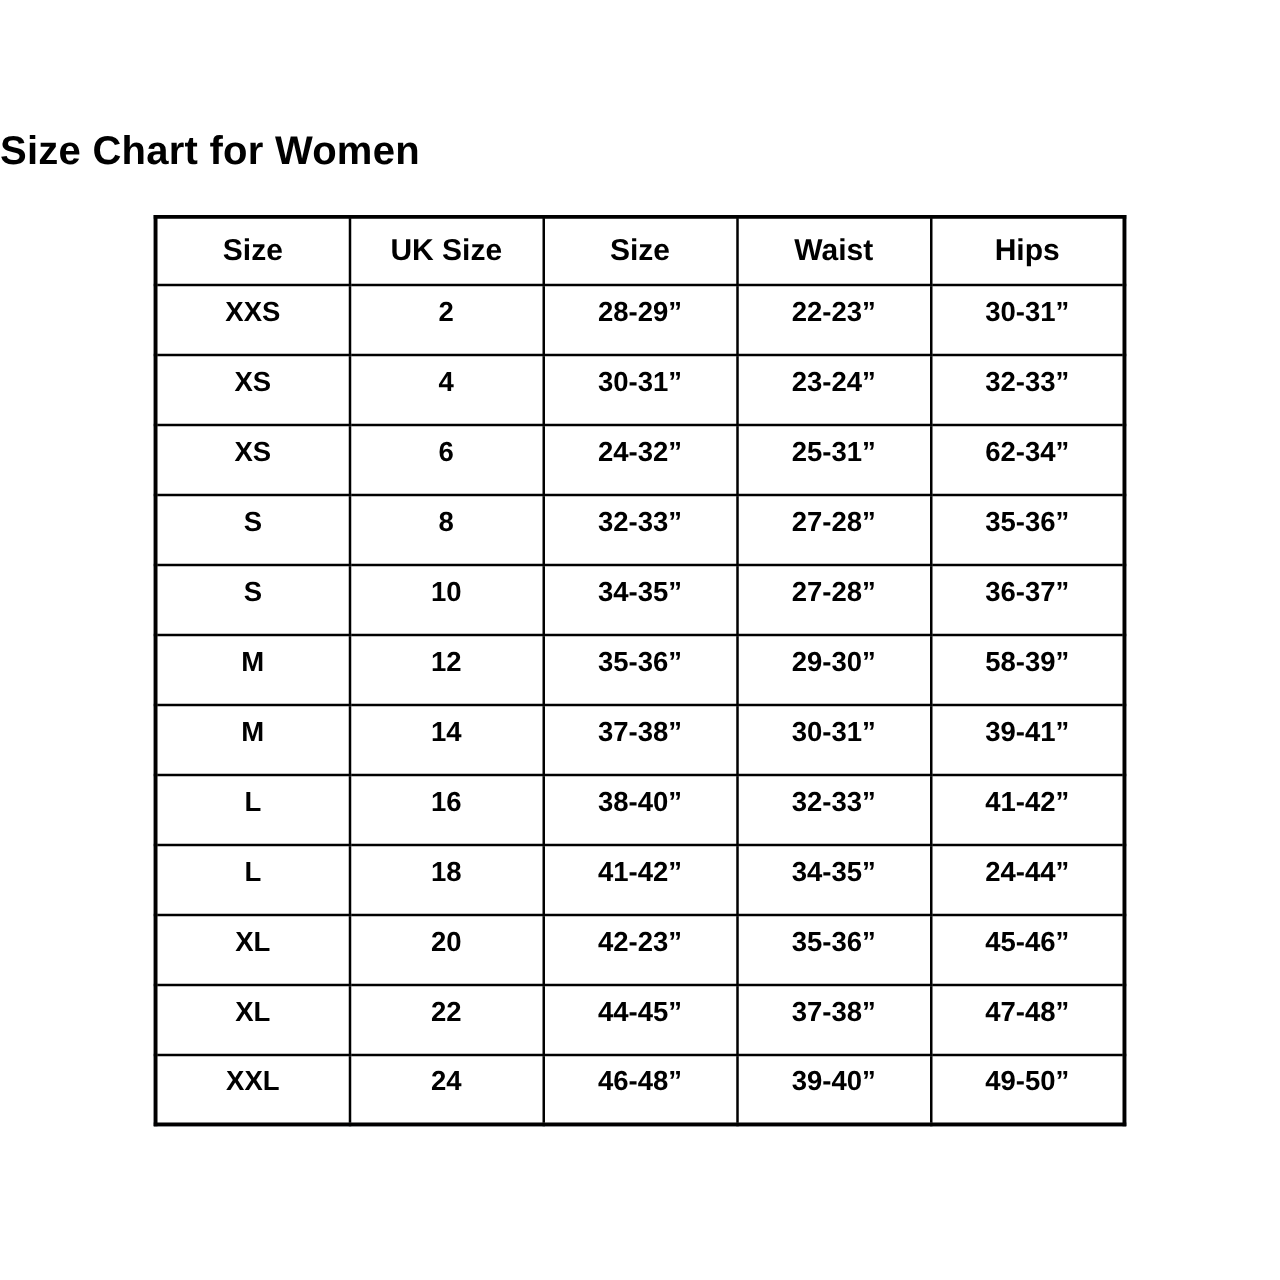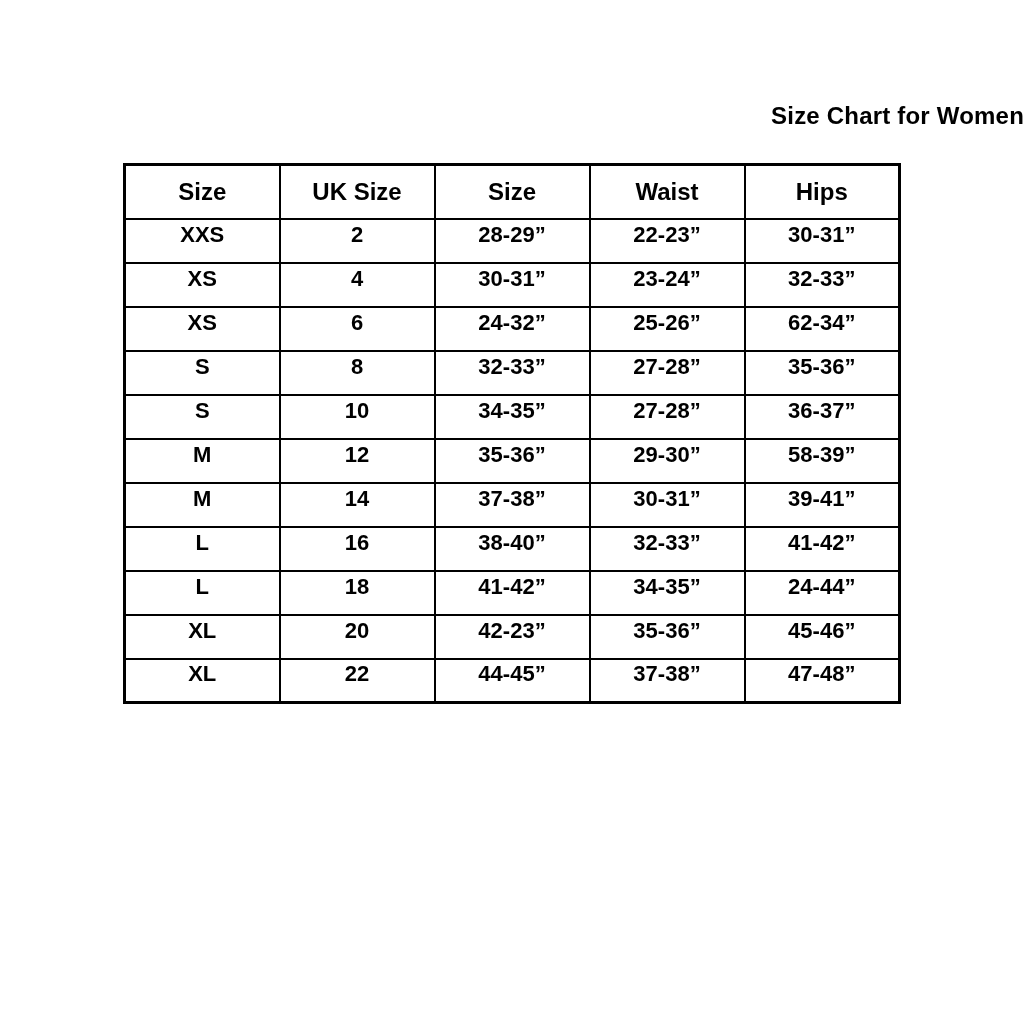--- a/index.html
+++ b/index.html
@@ -11,22 +11,22 @@
     color: #000000;
   }
   .page {
     width: 1024px;
     height: 1024px;
     background: #ffffff;
     overflow: hidden;
   }
   .chart-title {
     margin-top: 102px;
-    text-align: right;
-    font-size: 24px;
+    text-align: left;
+    font-size: 32px;
     font-weight: bold;
     letter-spacing: 0.2px;
     color: #000000;
   }
   table.size-table {
     margin: 33px auto 4px auto;
     width: 778px;
     border-collapse: collapse;
     table-layout: fixed;
     border: 3px solid #000000;
@@ -39,21 +39,21 @@
     vertical-align: middle;
     font-weight: bold;
     color: #000000;
     background: #ffffff;
   }
   table.size-table th {
     height: 54px;
     font-size: 24px;
   }
   table.size-table td {
-    height: 44px;
+    height: 56px;
     font-size: 22px;
     padding-bottom: 12px;
   }
 </style>
 </head>
 <body>
 
 <div class="page">
 
   <div class="chart-title">Size Chart for Women</div>
@@ -80,21 +80,21 @@
           <td>XS</td>
           <td>4</td>
           <td>30-31”</td>
           <td>23-24”</td>
           <td>32-33”</td>
         </tr>
         <tr>
           <td>XS</td>
           <td>6</td>
           <td>24-32”</td>
-          <td>25-26”</td>
+          <td>25-31”</td>
           <td>62-34”</td>
         </tr>
         <tr>
           <td>S</td>
           <td>8</td>
           <td>32-33”</td>
           <td>27-28”</td>
           <td>35-36”</td>
         </tr>
         <tr>
@@ -139,16 +139,23 @@
           <td>35-36”</td>
           <td>45-46”</td>
         </tr>
         <tr>
           <td>XL</td>
           <td>22</td>
           <td>44-45”</td>
           <td>37-38”</td>
           <td>47-48”</td>
         </tr>
+        <tr>
+          <td>XXL</td>
+          <td>24</td>
+          <td>46-48”</td>
+          <td>39-40”</td>
+          <td>49-50”</td>
+        </tr>
       </tbody>
   </table>
 
 </div>
 
 </body></html>

